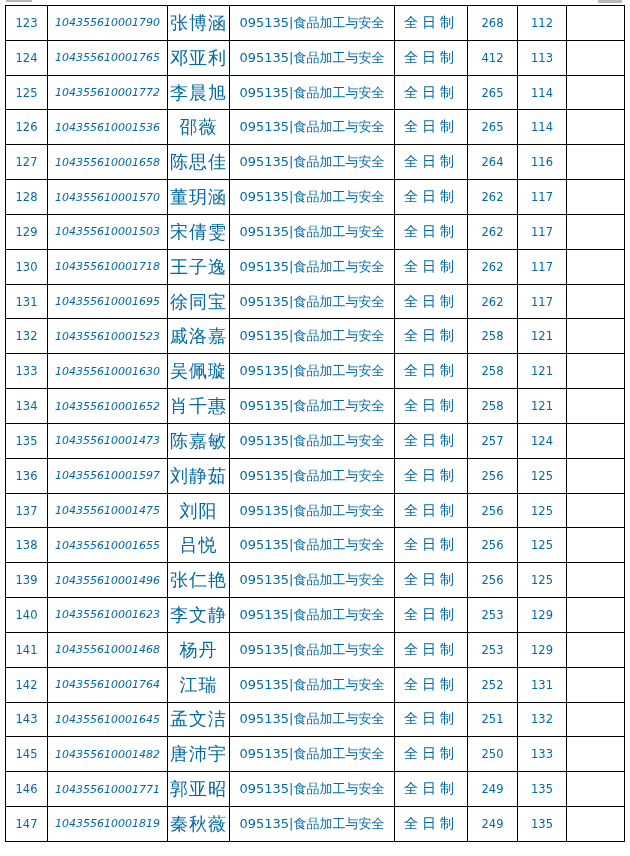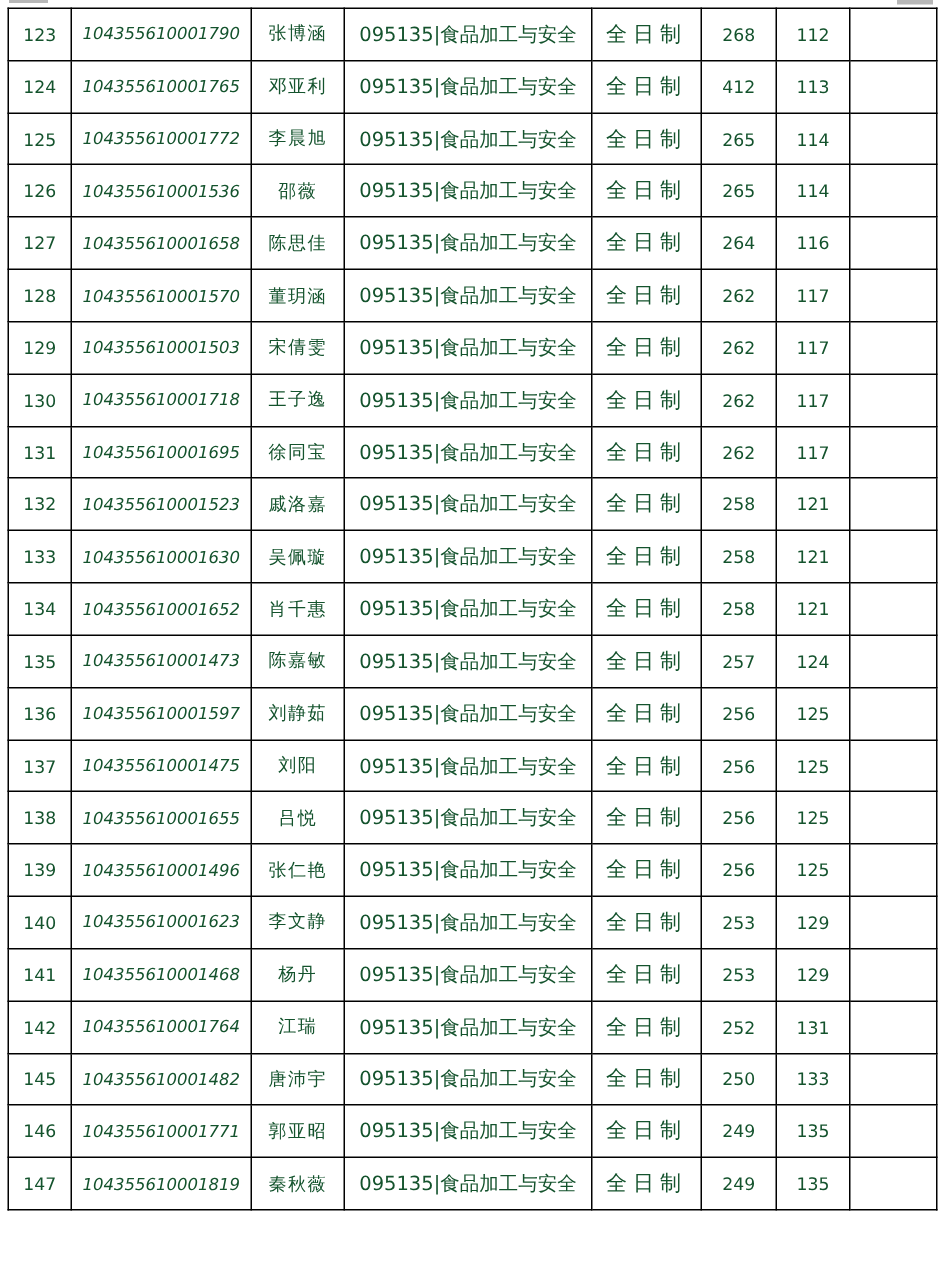--- a/index.html
+++ b/index.html
@@ -7,21 +7,21 @@
     padding: 0;
     background: #ffffff;
   }
   .sheet {
     position: relative;
     width: 630px;
     height: 856px;
     background: #ffffff;
     overflow: hidden;
     font-family: "DejaVu Sans", "Liberation Sans", sans-serif;
-    color: #14532d;
+    color: #0369a1;
   }
   
   .crop-artifact {
     position: absolute;
     background: #b8b8b8;
   }
   .artifact-left  { left: 6px;  top: 0; width: 26px; height: 2px; }
   .artifact-right { left: 598px; top: 0; width: 24px; height: 3px; }
 
   table.grid {
@@ -37,21 +37,21 @@
     text-align: center;
     vertical-align: middle;
     padding: 0 2px;
     overflow: hidden;
     white-space: nowrap;
     height: 33.84px;
   }
   td.num  { font-size: 11.5px; letter-spacing: 0px; }
   td.c-id { font-size: 11px; font-style: italic; }
   td.zh   { font-size: 14px; }
-  td.c-name { font-size: 12px; letter-spacing: 1px; }
+  td.c-name { font-size: 18px; letter-spacing: 1px; }
   td.c-mode { letter-spacing: 4px; padding-left: 6px; }
   td.c-prog { font-size: 13px; }
 </style>
 </head>
 <body>
 
 <div class="sheet">
   <div class="crop-artifact artifact-left"></div>
   <div class="crop-artifact artifact-right"></div>
 
@@ -261,20 +261,30 @@
       <td class="num c-idx">142</td>
       <td class="num c-id">104355610001764</td>
       <td class="zh c-name">江瑞</td>
       <td class="zh c-prog">095135|食品加工与安全</td>
       <td class="zh c-mode">全日制</td>
       <td class="num c-score">252</td>
       <td class="num c-rank">131</td>
       <td class="c-note"></td>
     </tr>
         <tr>
+      <td class="num c-idx">143</td>
+      <td class="num c-id">104355610001645</td>
+      <td class="zh c-name">孟文洁</td>
+      <td class="zh c-prog">095135|食品加工与安全</td>
+      <td class="zh c-mode">全日制</td>
+      <td class="num c-score">251</td>
+      <td class="num c-rank">132</td>
+      <td class="c-note"></td>
+    </tr>
+        <tr>
       <td class="num c-idx">145</td>
       <td class="num c-id">104355610001482</td>
       <td class="zh c-name">唐沛宇</td>
       <td class="zh c-prog">095135|食品加工与安全</td>
       <td class="zh c-mode">全日制</td>
       <td class="num c-score">250</td>
       <td class="num c-rank">133</td>
       <td class="c-note"></td>
     </tr>
         <tr>

